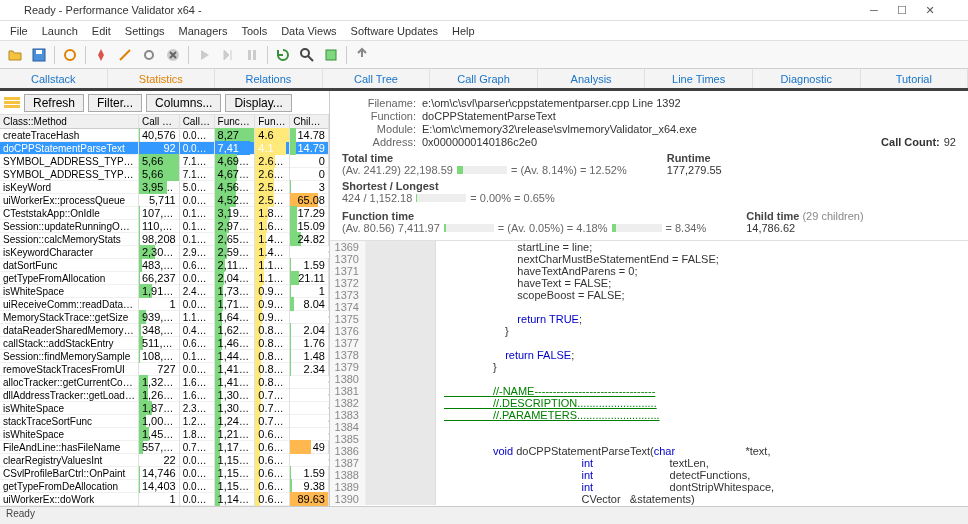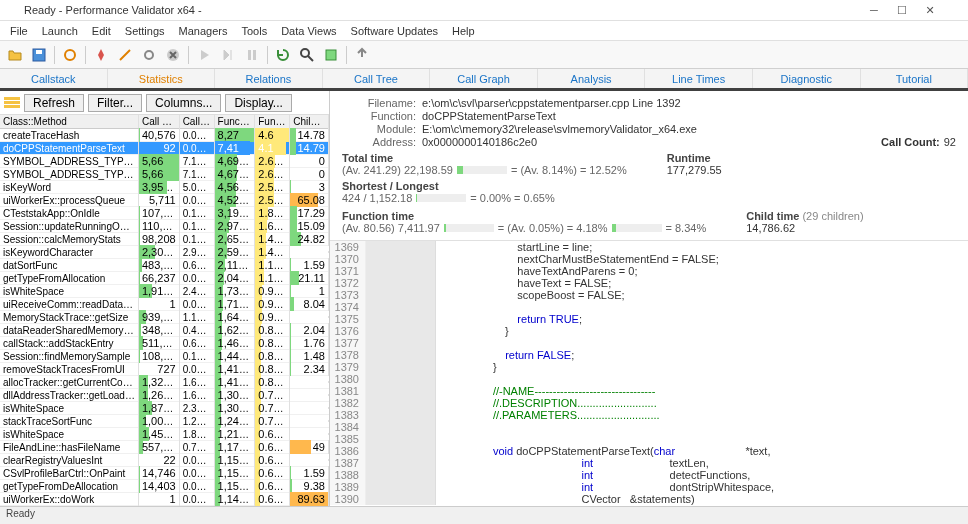--- a/index.html
+++ b/index.html
@@ -46,21 +46,21 @@
 .timing-label { font-weight: 600; color: #444; }
 .timing-sub { display: flex; align-items: center; gap: 4px; color: #666; }
 .pct-bar { display: inline-block; width: 50px; height: 8px; background: #eee; position: relative; }
 .pct-bar i { position: absolute; left: 0; top: 0; bottom: 0; background: #7ed87e; }
 .code { flex: 1; overflow: auto; font-family: Consolas, monospace; font-size: 10px; background: #fff; }
 .code-line { display: flex; min-height: 12px; white-space: pre; }
 .ln { width: 36px; text-align: right; color: #888; padding-right: 6px; background: #f7f7f7; border-right: 1px solid #eee; flex-shrink: 0; }
 .gut { width: 70px; text-align: right; padding-right: 4px; color: #444; background: #e8e8e8; border-right: 1px solid #ddd; flex-shrink: 0; }
 .src { padding-left: 8px; color: #333; }
 .src .kw { color: #0000cc; }
-.src .cm { color: #008000; }
+.src .cm { color: #008000; text-decoration: underline; }
 .status { height: 18px; border-top: 1px solid #ccc; background: #f0f0f0; padding: 1px 6px; color: #444; font-size: 10px; }
 svg { display: block; }
 </style>
 </head>
 <body>
 
 <div class="titlebar">
   <span class="title">Ready - Performance Validator x64 -</span>
   <div class="winbtn">─</div>
   <div class="winbtn">☐</div>

